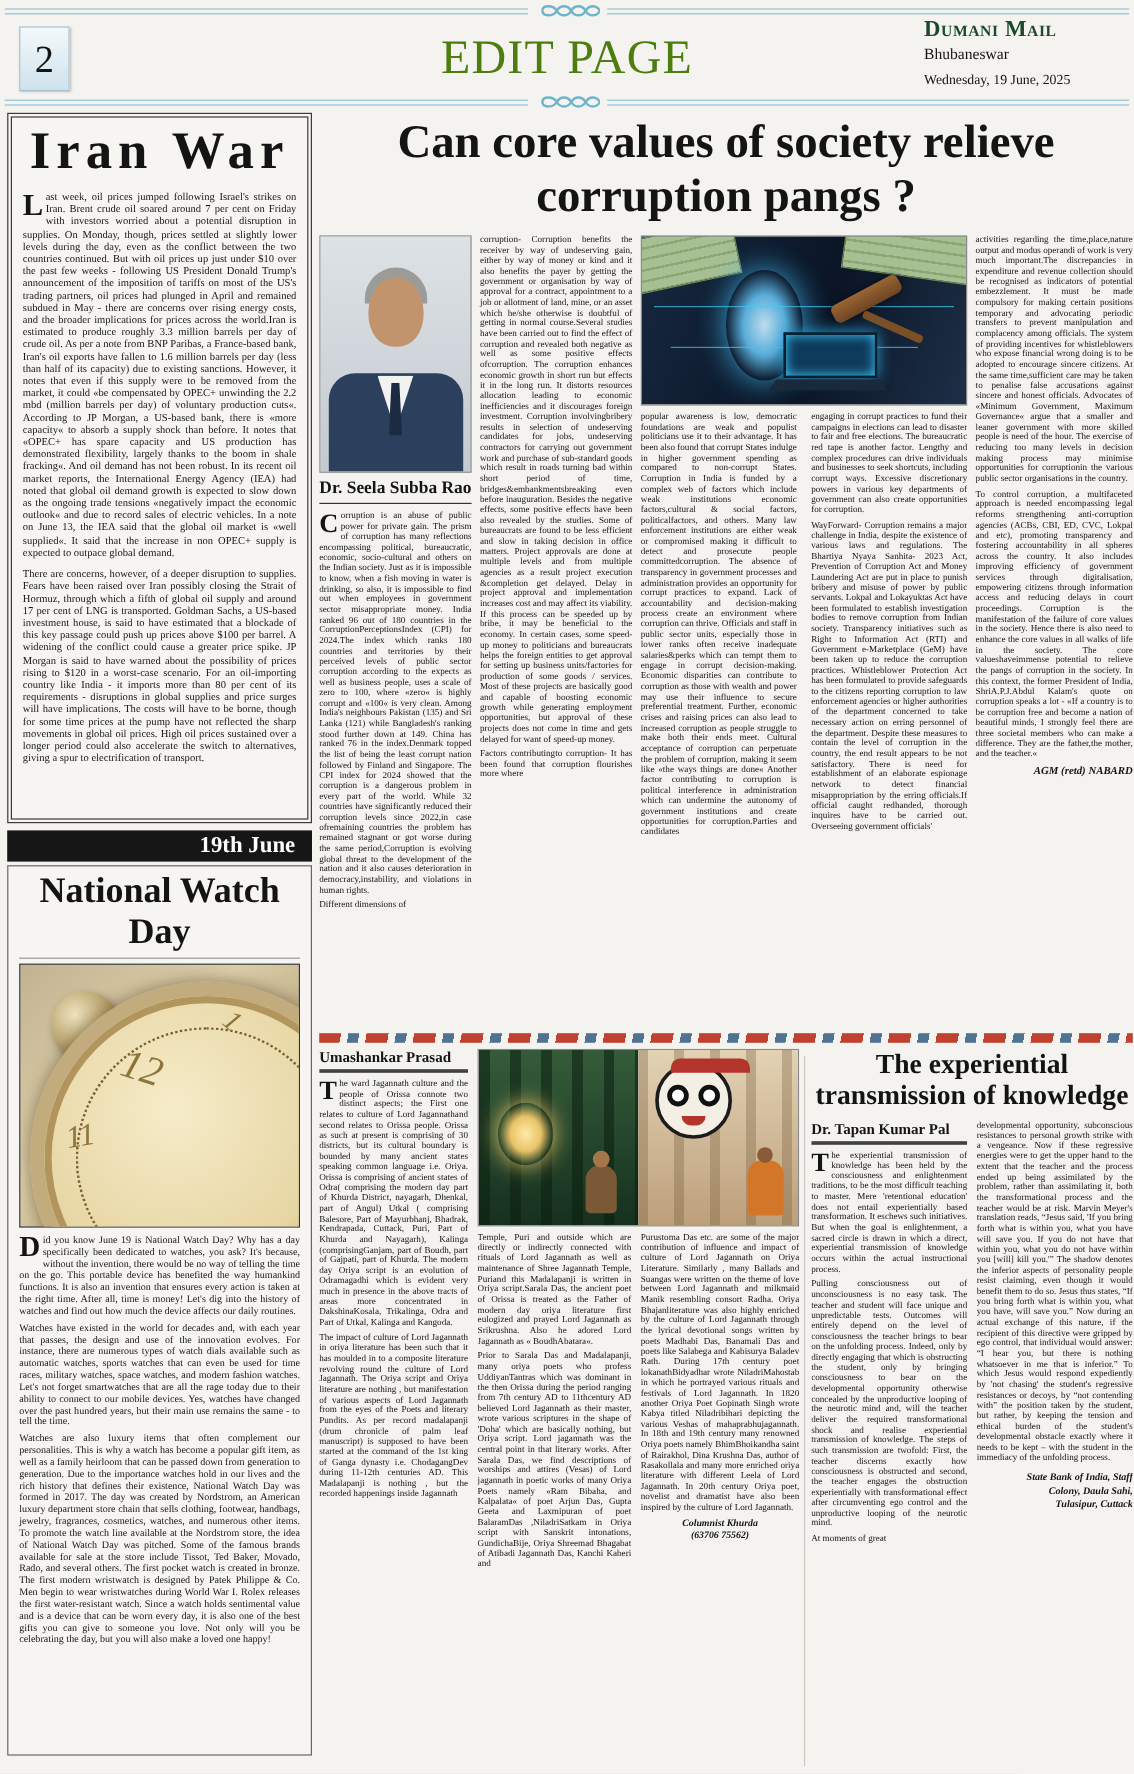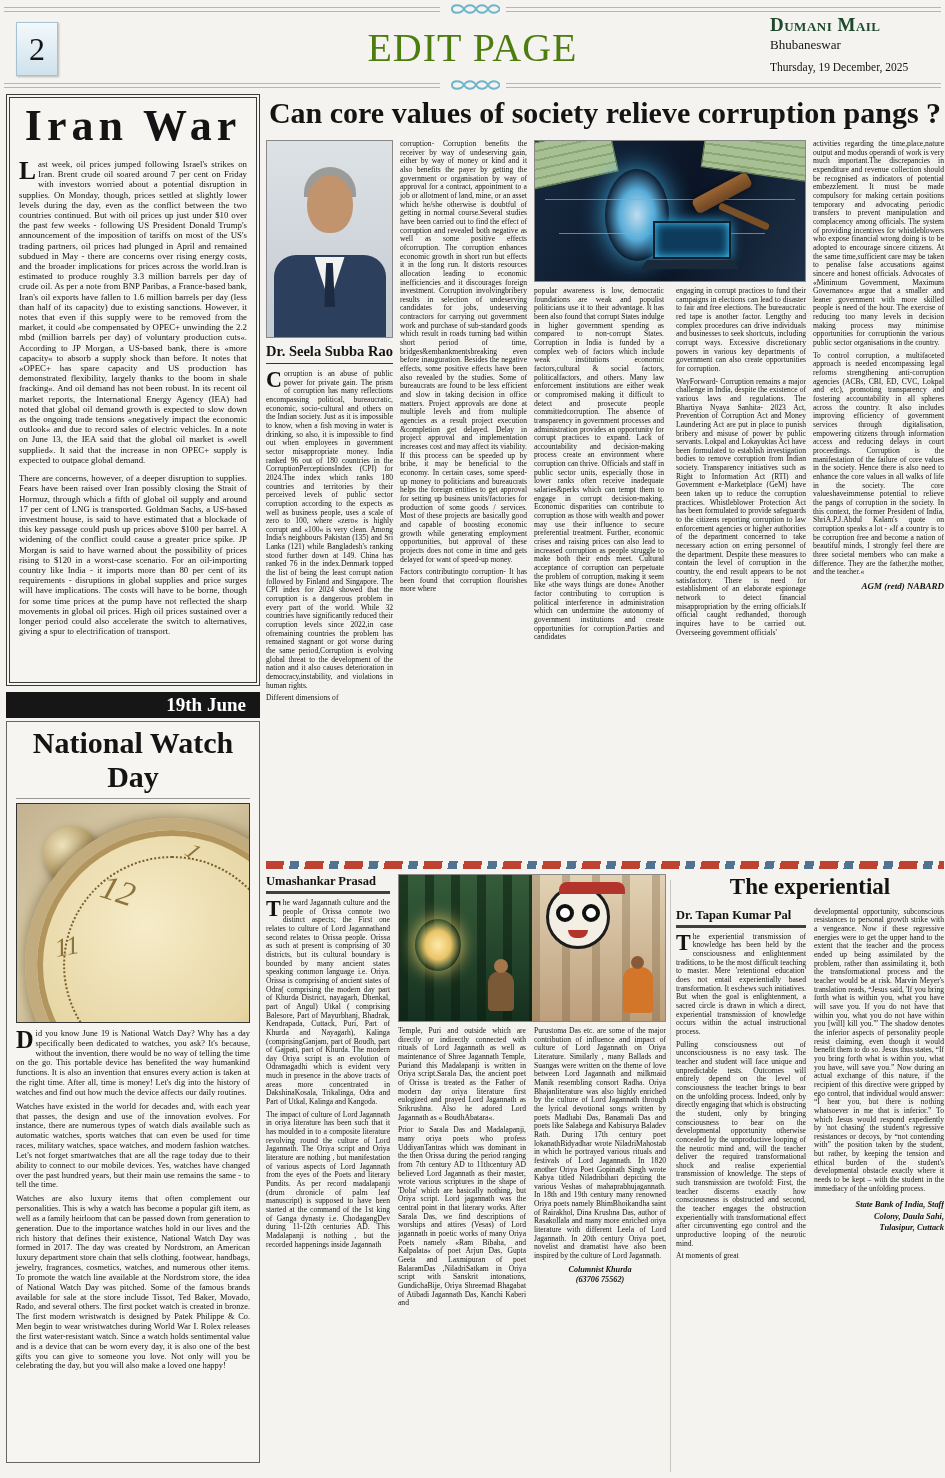--- a/index.html
+++ b/index.html
@@ -50,21 +50,21 @@
   .wp-ring{position:absolute;inset:26px;border:2px dotted #7a5f2e;border-radius:50%;}
   .wp-n12{position:absolute;left:64px;top:42px;font-size:34px;color:#8d733c;font-style:italic;transform:rotate(18deg);}
   .wp-n11{position:absolute;left:18px;top:102px;font-size:26px;color:#8d733c;font-style:italic;transform:rotate(-10deg);}
   .wp-n1{position:absolute;left:150px;top:8px;font-size:24px;color:#8d733c;font-style:italic;transform:rotate(40deg);}
   .wp-crown{position:absolute;left:26px;top:22px;width:56px;height:56px;border-radius:50%;
       background:radial-gradient(circle at 35% 35%,#efe3bd,#b19a64 60%,#6f5a30);box-shadow:3px 4px 8px rgba(40,25,5,.5);}
   .wp-crown2{position:absolute;left:70px;top:60px;width:34px;height:34px;border-radius:50%;
       background:radial-gradient(circle at 35% 35%,#e7d8ab,#9c854f 65%,#5d4a26);}
   
   .corruption{position:absolute;left:266px;top:94px;width:678px;height:764px;}
-  .corr-title{text-align:center;font-size:30px;font-weight:bold;margin:2px 0 10px;}
+  .corr-title{text-align:center;font-size:39px;font-weight:bold;margin:2px 0 10px;}
   .corr-cols{display:flex;gap:7px;height:702px;overflow:hidden;}
   .scol p{font-size:7.6px;line-height:1.14;margin-bottom:4px;}
   .c1{width:127px;} .c2{width:127px;} .cmid{width:272px;} .c5{width:131px;}
   .cmid-cols{display:flex;gap:12px;margin-top:5px;height:552px;overflow:hidden;}
   .c3{width:132px;} .c4{width:132px;}
   .author-name{text-align:center;font-weight:bold;font-size:14.5px;margin:5px 0 6px;
       border-bottom:1px solid #333;padding-bottom:3px;}
   
   .author-photo{position:relative;width:100%;height:198px;border:1px solid #888;
       background:linear-gradient(#dde2e6,#c3cad0);overflow:hidden;box-sizing:border-box;}
@@ -147,21 +147,21 @@
         <path d="M6 8c0-5 9-5 12 0s9 5 12 0 9-5 12 0 9 5 12 0" fill="none" stroke="#6db4cc" stroke-width="2"></path>
         <path d="M6 8c0 5 9 5 12 0s9-5 12 0 9 5 12 0 9-5 12 0" fill="none" stroke="#6db4cc" stroke-width="2"></path>
       </svg>
       <div class="line"></div>
     </div>
     <div class="pagenum-box">2</div>
     <div class="edit-title">EDIT PAGE</div>
     <div class="mast">
       <div class="mast-name">Dumani Mail</div>
       <div class="mast-city">Bhubaneswar</div>
-      <div class="mast-date">Thursday, 19 December, 2025</div>
+      <div class="mast-date">Wednesday, 19 June, 2025</div>
     </div>
     <div class="deco-rule rule-bottom">
       <div class="line"></div>
       <svg width="54" height="16" viewBox="0 0 54 16">
         <path d="M6 8c0-5 9-5 12 0s9 5 12 0 9-5 12 0 9 5 12 0" fill="none" stroke="#6db4cc" stroke-width="2"></path>
         <path d="M6 8c0 5 9 5 12 0s9-5 12 0 9 5 12 0 9-5 12 0" fill="none" stroke="#6db4cc" stroke-width="2"></path>
       </svg>
       <div class="line"></div>
     </div>
   </div>
@@ -294,20 +294,21 @@
         </div>
       </div>
     </div>
   </div>
 
   <div class="vrule"></div>
 
   <div class="experiential">
     <div class="exp-title">
       <div>The experiential</div>
+      <div>transmission of knowledge</div>
     </div>
     <div class="exp-row">
       <div class="scol exp-c1">
         <div class="byline">Dr. Tapan Kumar Pal</div>
         <div class="dropcap">
             <p>The experiential transmission of knowledge has been held by the consciousness and enlightenment traditions, to be the most difficult teaching to master. Mere 'retentional education' does not entail experientially based transformation. It eschews such initiatives. But when the goal is enlightenment, a sacred circle is drawn in which a direct, experiential transmission of knowledge occurs within the actual instructional process.</p>
             <p>Pulling consciousness out of unconsciousness is no easy task. The teacher and student will face unique and unpredictable tests. Outcomes will entirely depend on the level of consciousness the teacher brings to bear on the unfolding process. Indeed, only by directly engaging that which is obstructing the student, only by bringing consciousness to bear on the developmental opportunity otherwise concealed by the unproductive looping of the neurotic mind and, will the teacher deliver the required transformational shock and realise experiential transmission of knowledge. The steps of such transmission are twofold: First, the teacher discerns exactly how consciousness is obstructed and second, the teacher engages the obstruction experientially with transformational effect after circumventing ego control and the unproductive looping of the neurotic mind.</p>
             <p>At moments of great</p>
           </div>
       </div>

